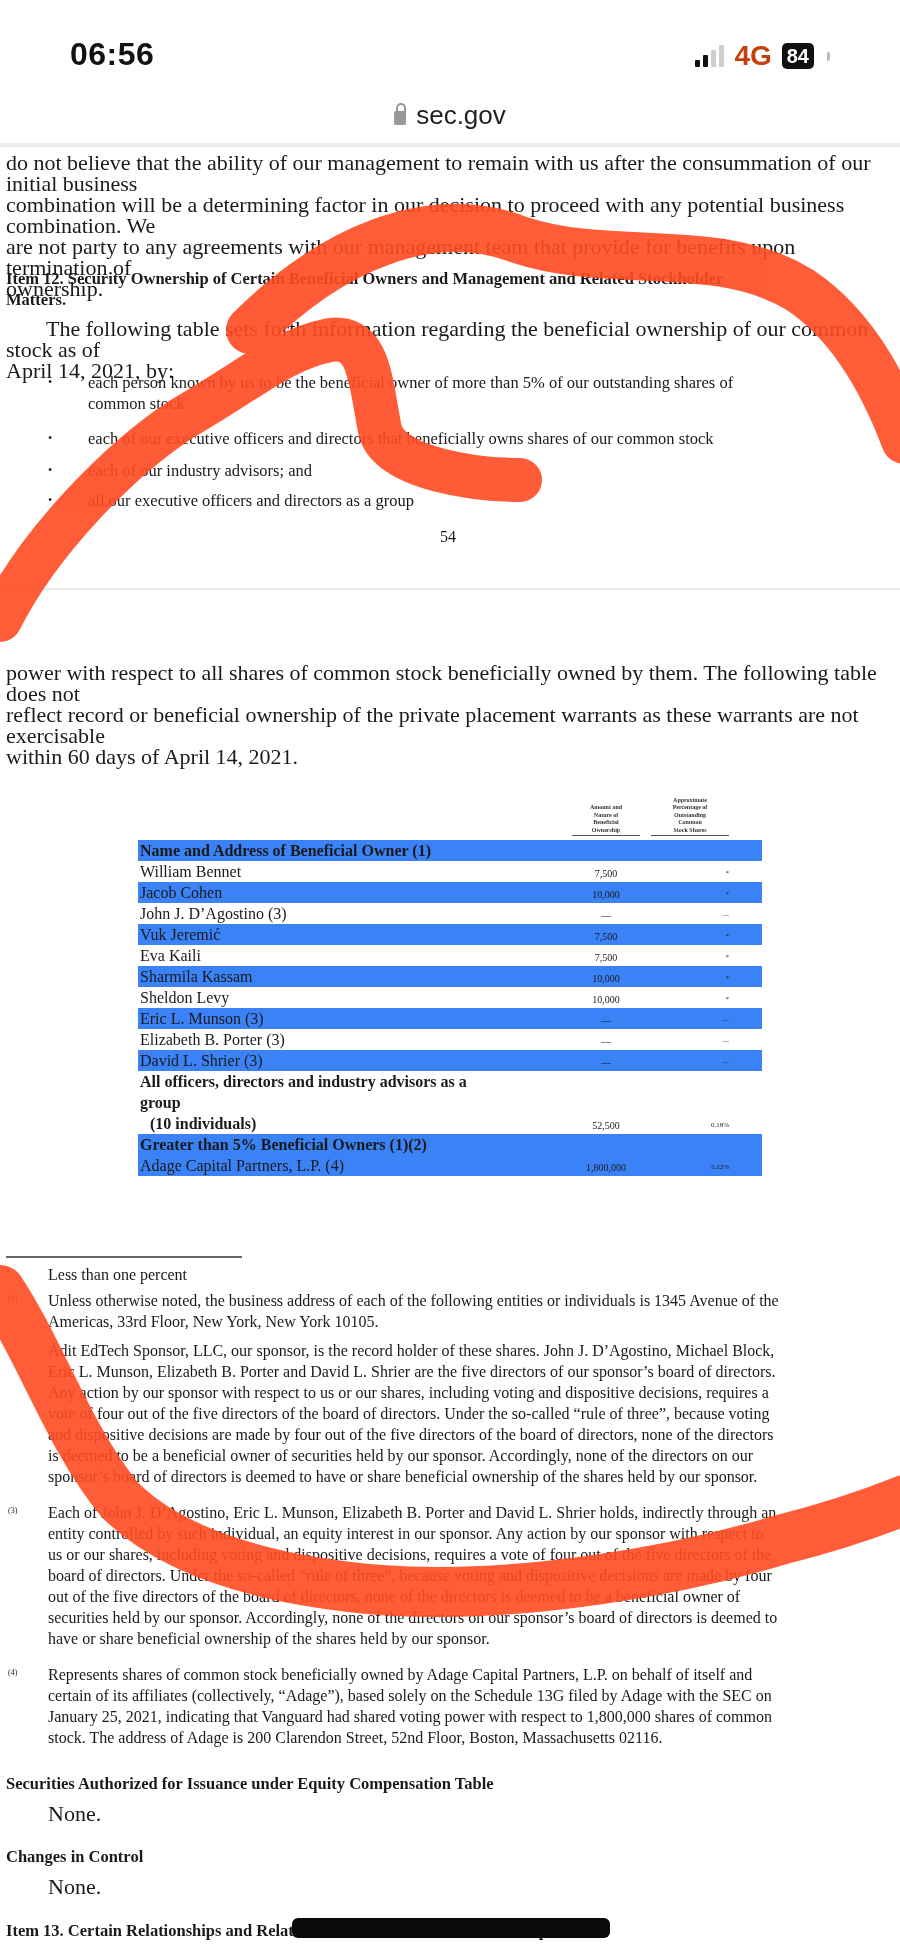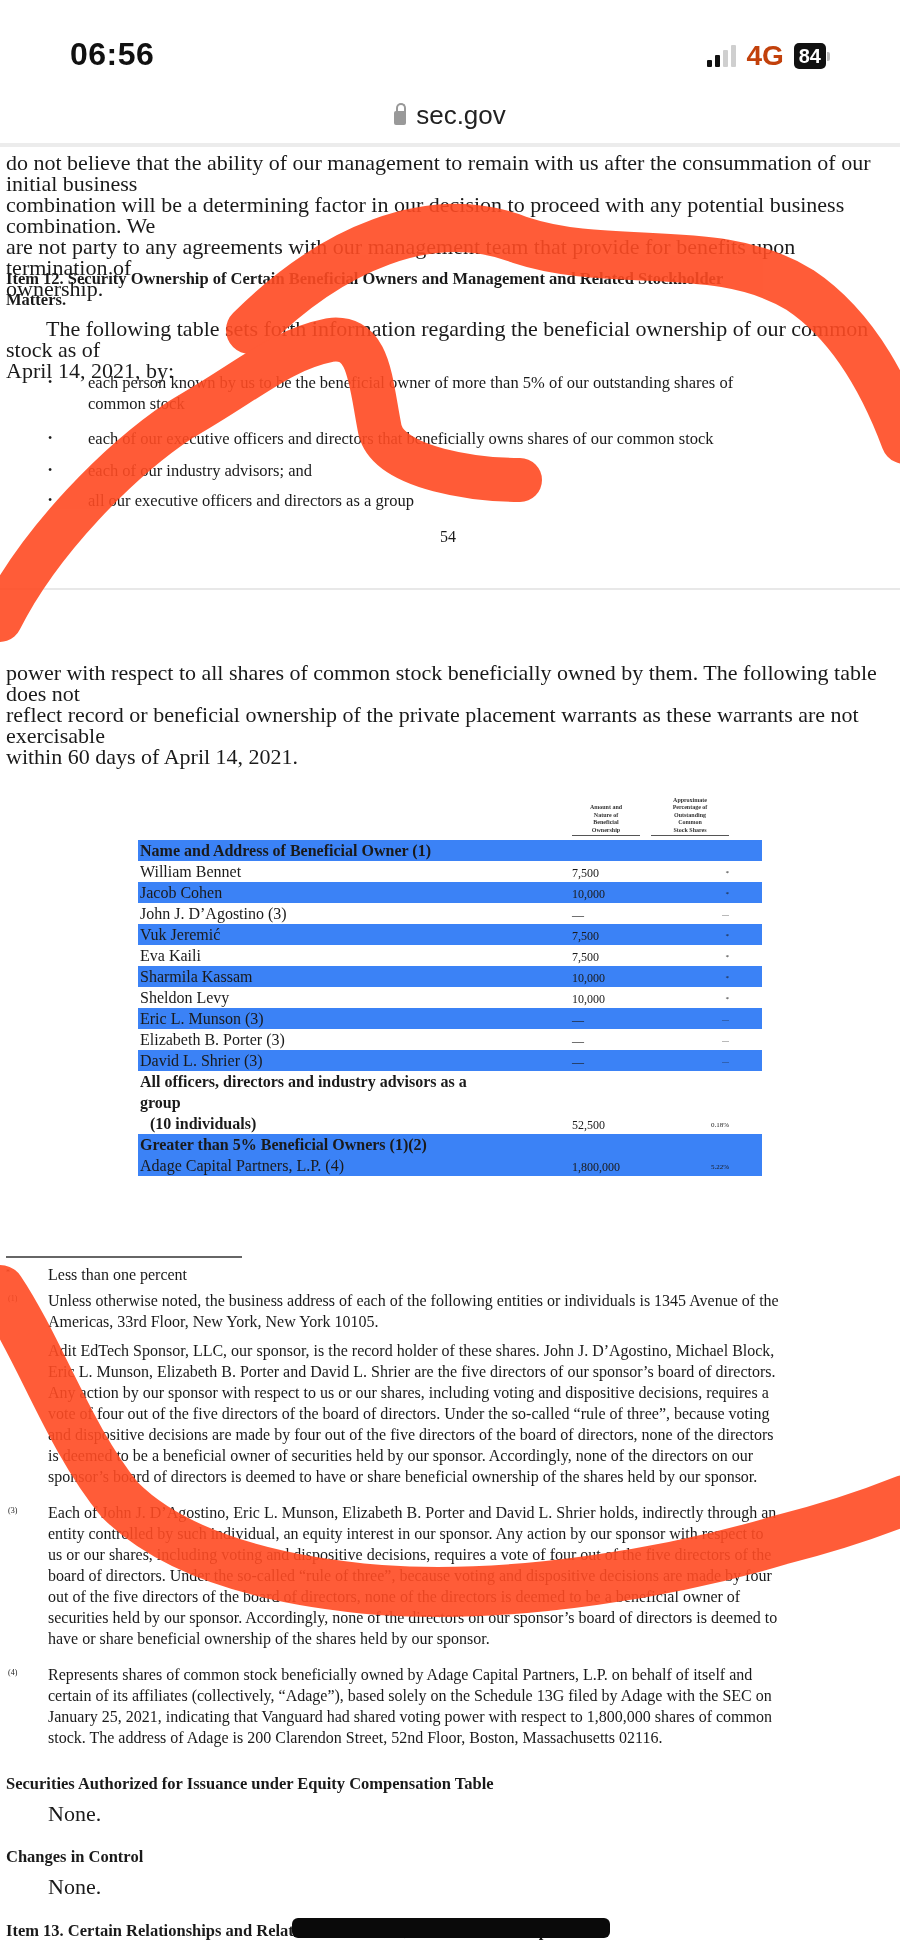--- a/index.html
+++ b/index.html
@@ -7,21 +7,21 @@
          font-family:"Liberation Serif", serif; color:#1a1a1a; }
   .status-bar { position:absolute; left:0; top:0; width:900px; height:100px; }
   .status-time { position:absolute; left:70px; top:36px; font-family:"Liberation Sans", sans-serif;
                  font-size:32px; font-weight:bold; color:#111; letter-spacing:0.5px; }
   .status-right { position:absolute; right:70px; top:40px; display:flex; align-items:center; gap:10px;
                   font-family:"Liberation Sans", sans-serif; }
   .signal { display:flex; align-items:flex-end; gap:3px; height:22px; }
   .signal span { width:5px; background:#111; border-radius:1px; }
   .signal span.dim { background:#cfcfcf; }
   .net { font-size:28px; font-weight:bold; color:#c2410c; }
-  .battery { display:flex; align-items:center; }
+  .battery { display:flex; align-items:center;gap:12px; }
   .battery-body { background:#111; color:#fff; font-size:20px; font-weight:bold; border-radius:5px;
                   padding:1px 5px; line-height:24px; }
   .battery-tip { width:3px; height:9px; background:#bbb; border-radius:0 2px 2px 0; margin-left:1px; }
   .url-bar { position:absolute; left:0; top:95px; width:900px; height:40px; display:flex;
              justify-content:center; align-items:center; gap:10px;
              font-family:"Liberation Sans", sans-serif; font-size:26px; color:#222; }
   .lock { width:12px; height:14px; background:#999; border-radius:2px; position:relative; margin-top:6px; }
   .lock:before { content:""; position:absolute; left:2px; top:-8px; width:6px; height:8px;
                  border:2px solid #999; border-bottom:none; border-radius:5px 5px 0 0; }
   .toolbar-shadow { position:absolute; left:0; top:143px; width:900px; height:4px; background:#ececec; }
@@ -39,21 +39,21 @@
 
   .tbl { position:absolute; left:138px; top:768px; width:624px; }
   .tbl-head { position:relative; height:72px; }
   .col-h { position:absolute; bottom:4px; font-size:6px; line-height:7.5px; font-weight:bold; text-align:center;
            color:#333; border-bottom:1.5px solid #555; padding-bottom:1px; }
   .col-h.c1 { left:434px; width:68px; }
   .col-h.c2 { left:513px; width:78px; }
   .row { position:relative; height:21px; font-size:16px; line-height:21px; }
   .row.shade { background:#3b82f6; }
   .row .name { position:absolute; left:2px; top:0; white-space:nowrap; }
-  .row .v1 { position:absolute; left:434px; width:68px; text-align:left; font-size:12px; top:2px; }
+  .row .v1 { position:absolute; left:434px; width:68px; text-align:center; font-size:10px; top:2px; }
   .row .v2 { position:absolute; left:513px; width:78px; text-align:right; font-size:7px; top:2px; }
   .fn-line { position:absolute; left:6px; top:1256px; width:236px; height:1.5px; background:#666; }
   .fn { position:absolute; left:48px; width:840px; font-size:16px; line-height:21px; }
   .fn-mark { position:absolute; left:8px; font-size:8px; }
 
   .scribble { position:absolute; left:0; top:0; pointer-events:none; }
   .redact { position:absolute; left:292px; top:1918px; width:318px; height:20px; background:#0a0a0a;
             border-radius:6px; }
 </style>
 </head>

